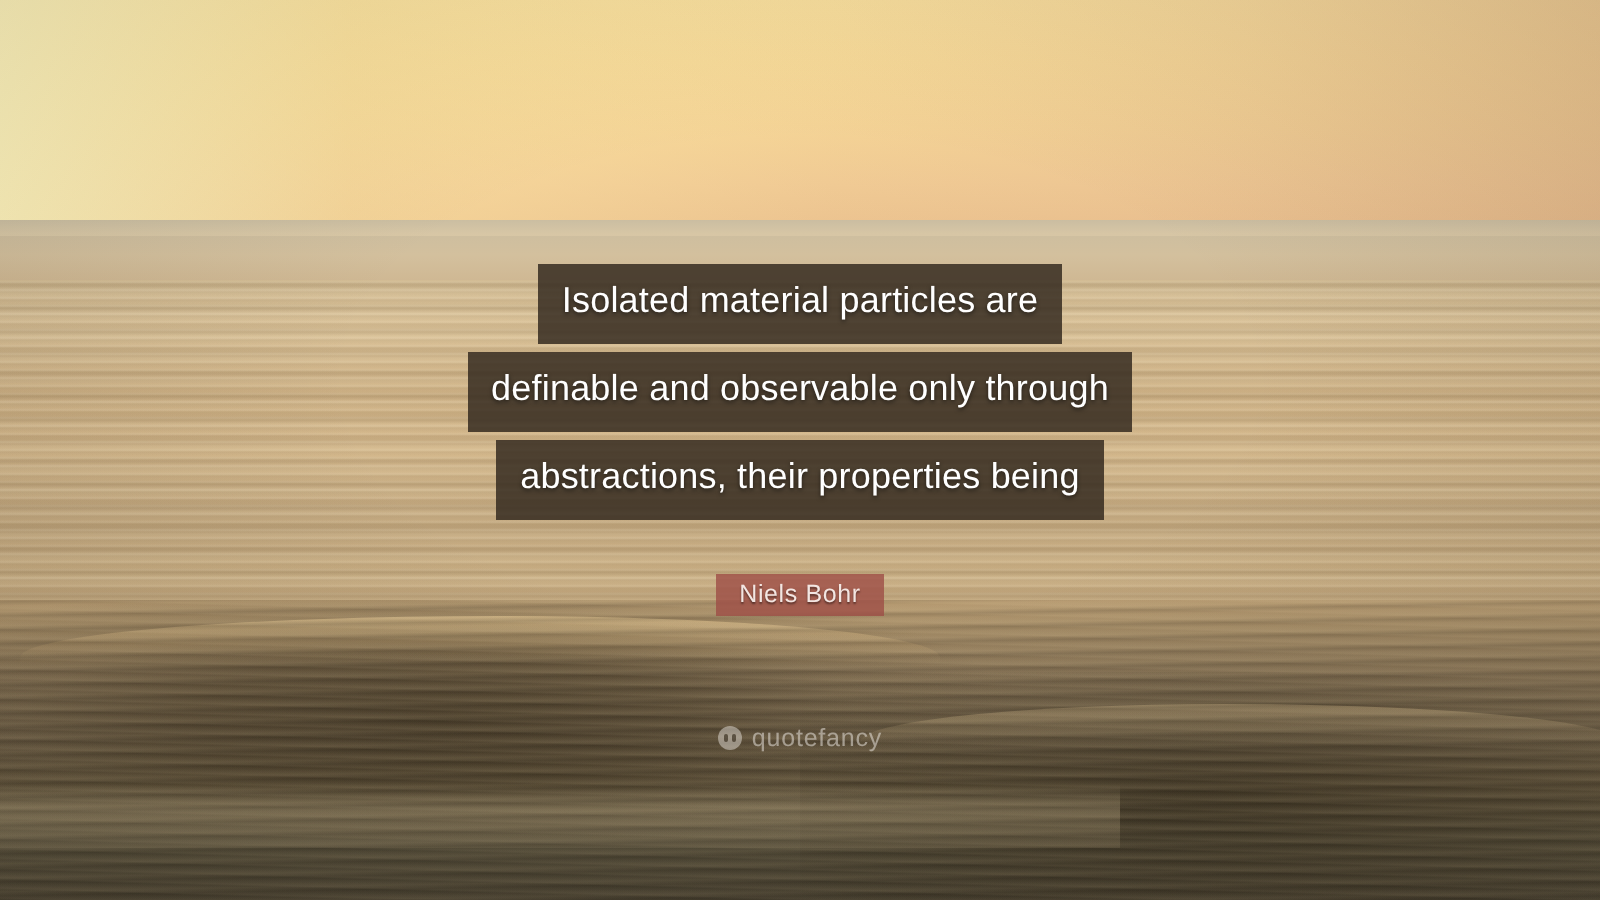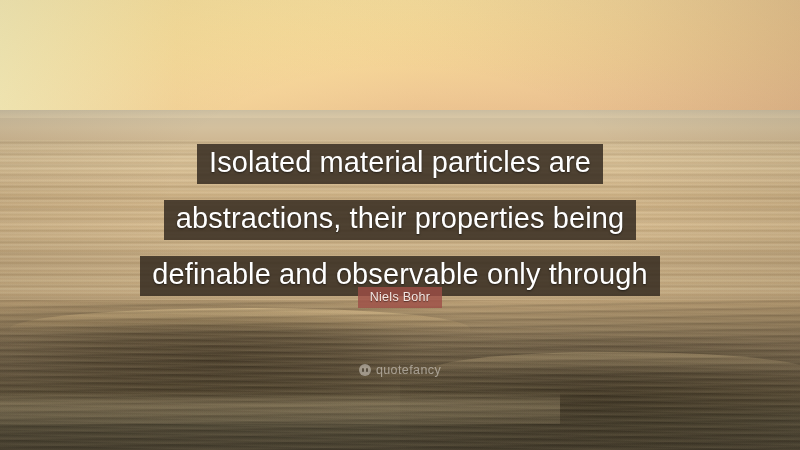--- a/index.html
+++ b/index.html
@@ -176,25 +176,25 @@
   }
 
   
   .quote-block {
     position: absolute;
     left: 0; top: 128px;
     width: 800px;
   }
   .quote-line {
     display: table;           
-    margin: 16px auto 3px auto;
+    margin: 4px auto 3px auto;
     padding: 4px 12px 7px 12px;
     background: rgba(47,38,28,0.82);
     color: #ffffff;
-    font-size: 29px;
+    font-size: 18px;
     line-height: 29px;
     font-weight: 400;
     letter-spacing: .1px;
     white-space: pre;
     text-shadow: 0 1px 2px rgba(0,0,0,0.55);
   }
 
   
   .author-wrap {
     position: absolute;
@@ -265,22 +265,22 @@
   <div class="bg-layer wave-crest-a"></div>
   <div class="bg-layer wave-shadow-b"></div>
   <div class="bg-layer wave-crest-b"></div>
   <div class="bg-layer foam-band"></div>
   <div class="bg-layer ripples-low"></div>
   <div class="bg-layer ripples-low2"></div>
   <div class="bg-layer vignette"></div>
 
   <div class="quote-block">
     <div class="quote-line">Isolated material particles are</div>
+    <div class="quote-line">definable and observable only through</div>
     <div class="quote-line">abstractions, their properties being</div>
-    <div class="quote-line">definable and observable only through</div>
   </div>
 
   <div class="author-wrap">
     <span class="author">Niels Bohr</span>
   </div>
 
   <div class="watermark">
     <span class="wm-inner">
       <span class="wm-badge"></span>
       <span class="wm-text">quotefancy</span>

